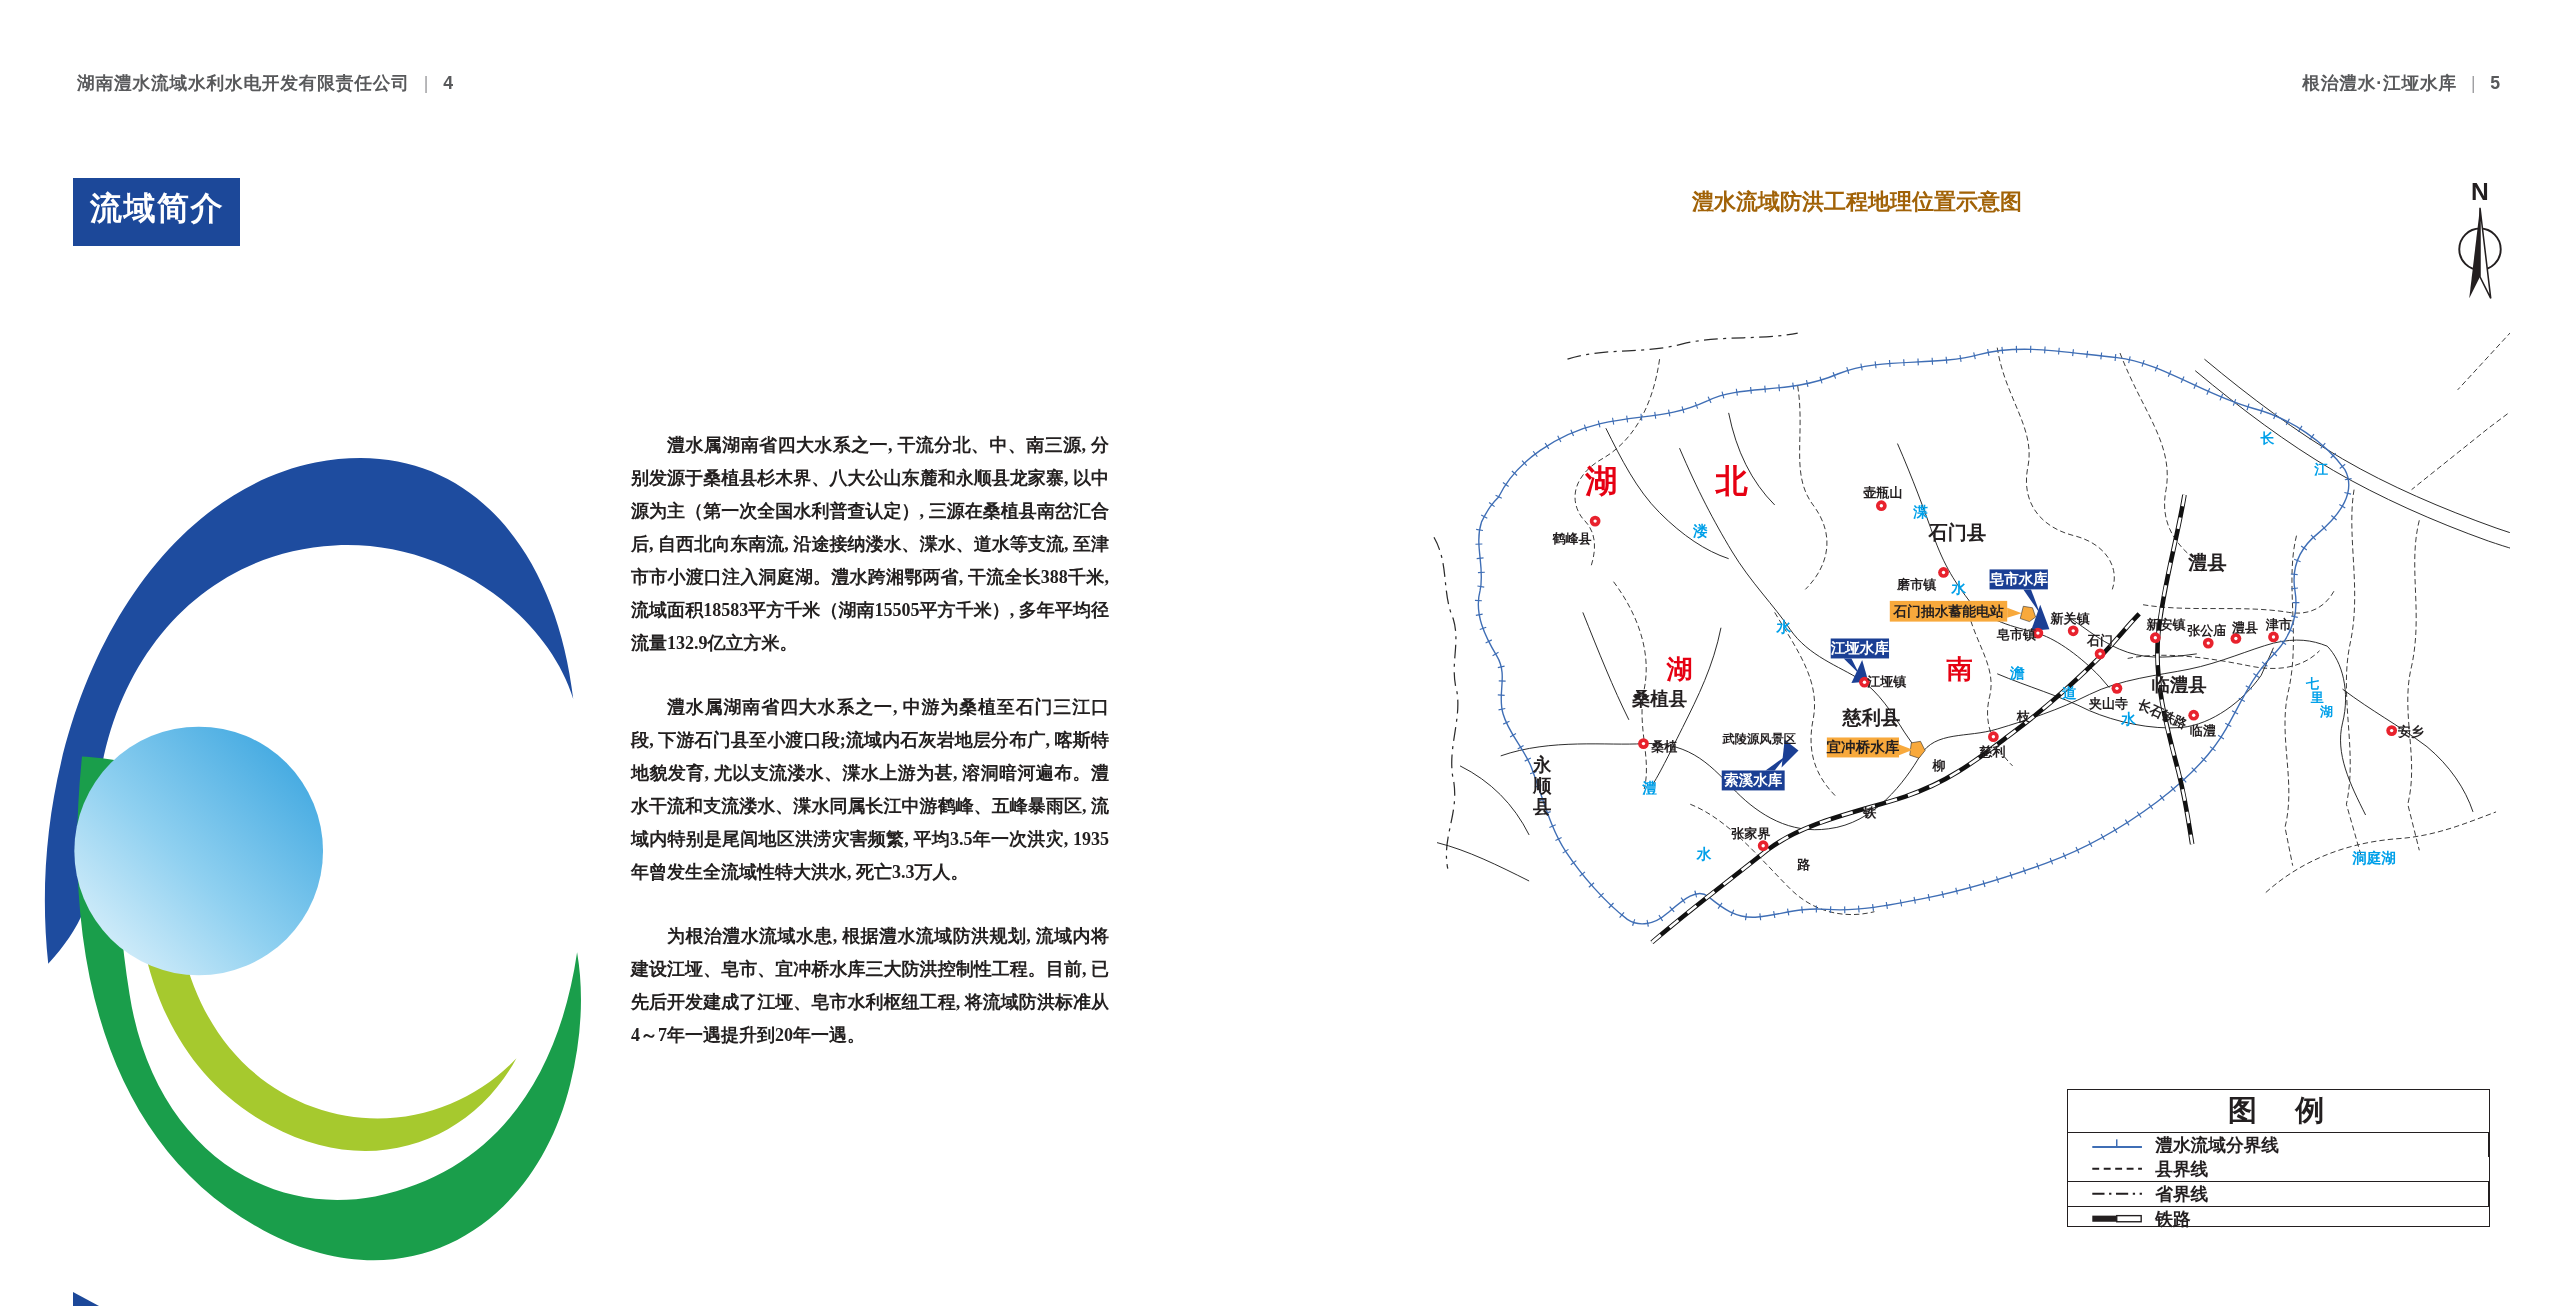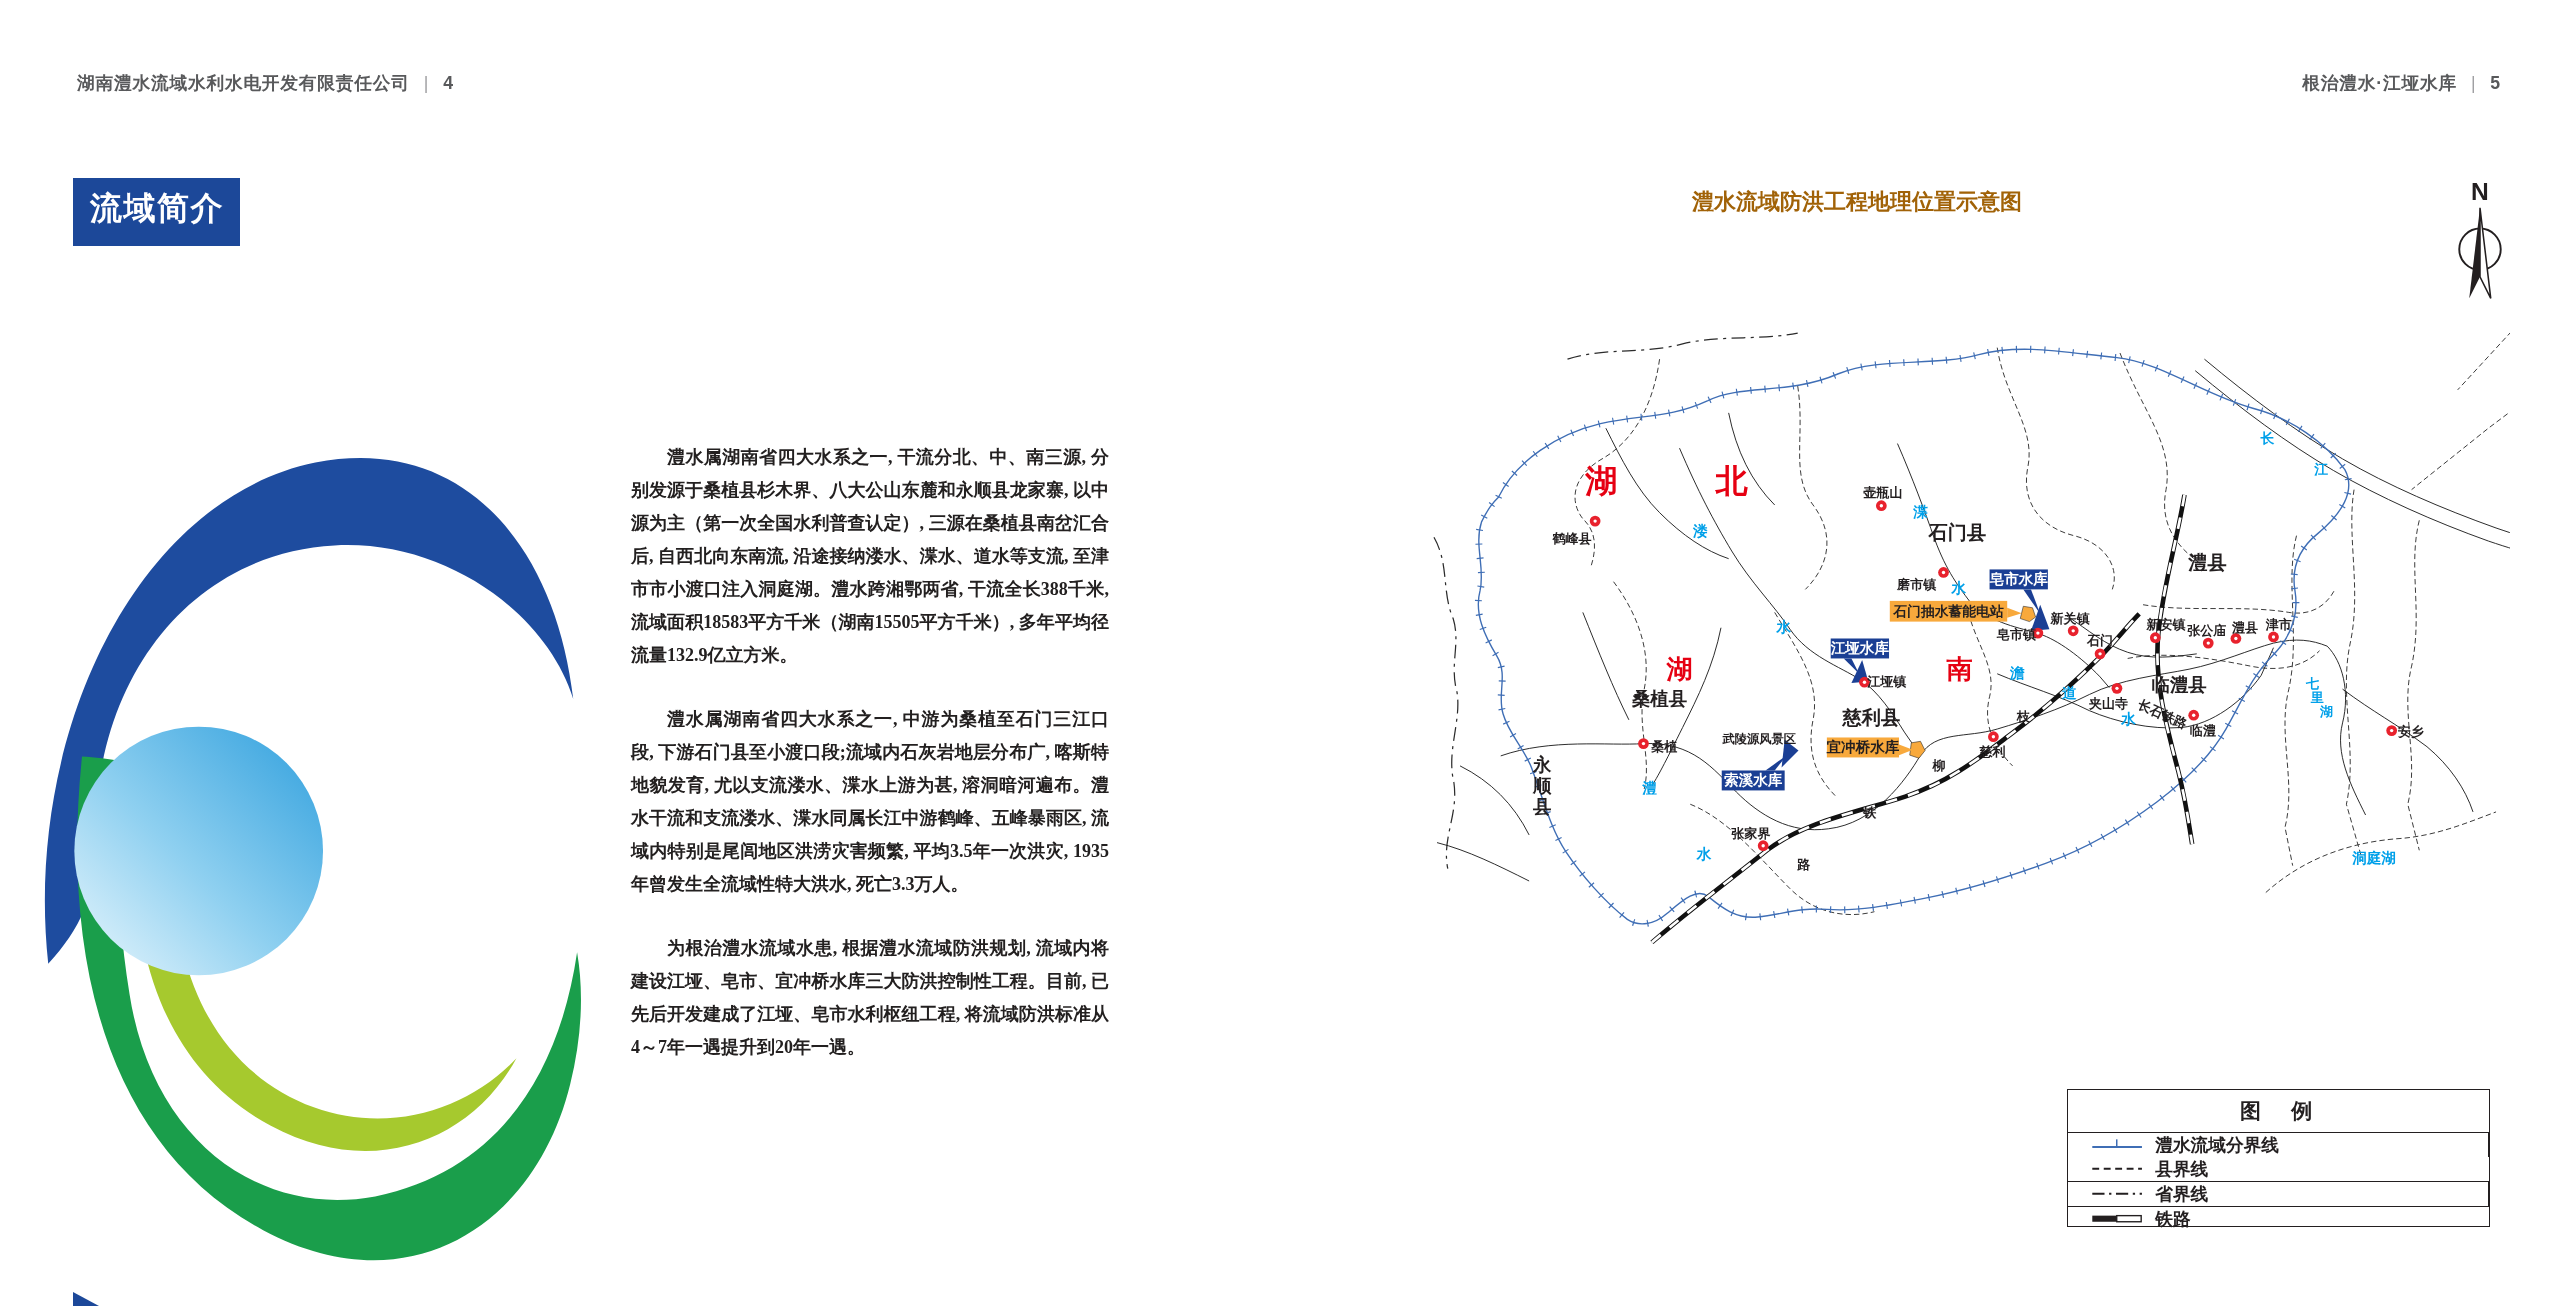--- a/index.html
+++ b/index.html
@@ -7,35 +7,35 @@
        font-family:"Liberation Sans",sans-serif;}
   .hdr{position:absolute;top:71px;font-size:17.7px;font-weight:bold;color:#58595b;letter-spacing:0.8px;white-space:nowrap;}
   .hdr .sep{color:#a0a0a3;margin:0 14px;font-weight:normal;}
   #hdrL{left:77px;}
   #hdrR{right:75px;text-align:right;}
   .title-box{position:absolute;left:73px;top:178px;width:167px;height:68px;background:#1c4899;
        color:#ffffff;font-size:32px;font-weight:bold;line-height:60px;padding-left:17px;
        box-sizing:border-box;letter-spacing:1.5px;}
   .bodytext{position:absolute;left:631px;top:425px;width:478px;font-family:"Liberation Serif",serif;
        font-size:18px;line-height:33px;font-weight:bold;color:#232020;text-align:justify;}
-  .bodytext p{margin:16px 0 31px 0;text-indent:2em;}
+  .bodytext p{margin:4px 0 31px 0;text-indent:2em;}
   .map-title{position:absolute;left:1692px;top:187px;font-size:22px;font-weight:bold;color:#a16207;white-space:nowrap;}
   #logo{position:absolute;left:7.7px;top:415px;}
   #compass{position:absolute;left:2440px;top:174px;}
   #mapsvg{position:absolute;left:1420px;top:330px;}
   #mapsvg text{font-family:"Liberation Sans",sans-serif;font-weight:bold;}
   .lp{fill:#e60012;}
   .lc{fill:#231f20;}
   .lr{fill:#00a0e9;}
   .lt{fill:#231f20;}
   .lrw{fill:#231f20;}
   .legend{position:absolute;left:2067px;top:1089px;width:423px;height:138px;border:1.5px solid #231f20;
        box-sizing:border-box;background:#fff;}
   .legend-title{height:42px;border-bottom:1.5px solid #231f20;display:flex;align-items:center;justify-content:center;
-       font-size:21px;font-weight:bold;color:#231f20;letter-spacing:4.6px;}
+       font-size:29px;font-weight:bold;color:#231f20;letter-spacing:4.6px;}
   .legend-grid{display:grid;grid-template-columns:1fr;grid-template-rows:1fr 1fr;height:92px;}
   .lcell{display:flex;align-items:center;padding-left:21.5px;font-size:17.7px;font-weight:bold;color:#231f20;}
   .lcell svg{margin-right:10.7px;flex:none;}
   .c1{border-right:1.5px solid #231f20;}
   .r2{border-top:1.5px solid #231f20;text-align:right;}
   .corner-mark{position:absolute;left:73px;top:1292px;width:0;height:0;
        border-bottom:14px solid #1c4899;border-right:26px solid transparent;}
 </style>
 </head>
 <body>

